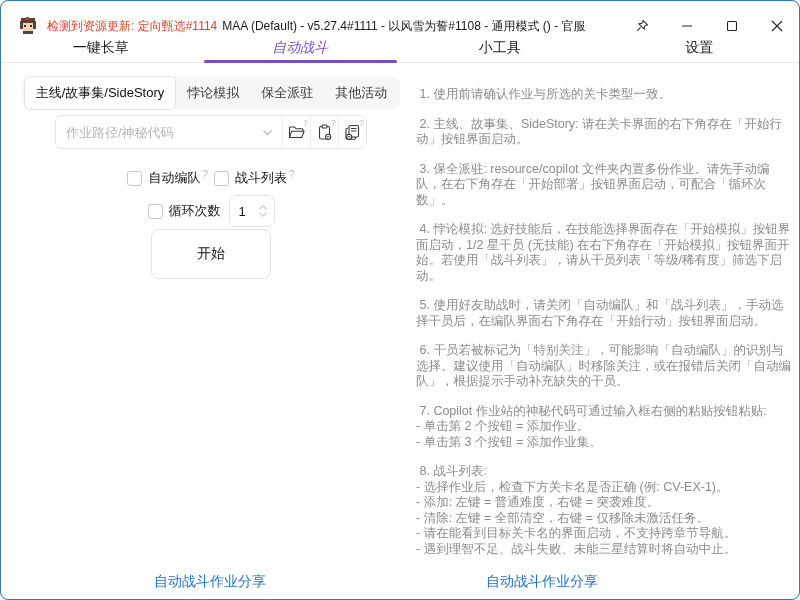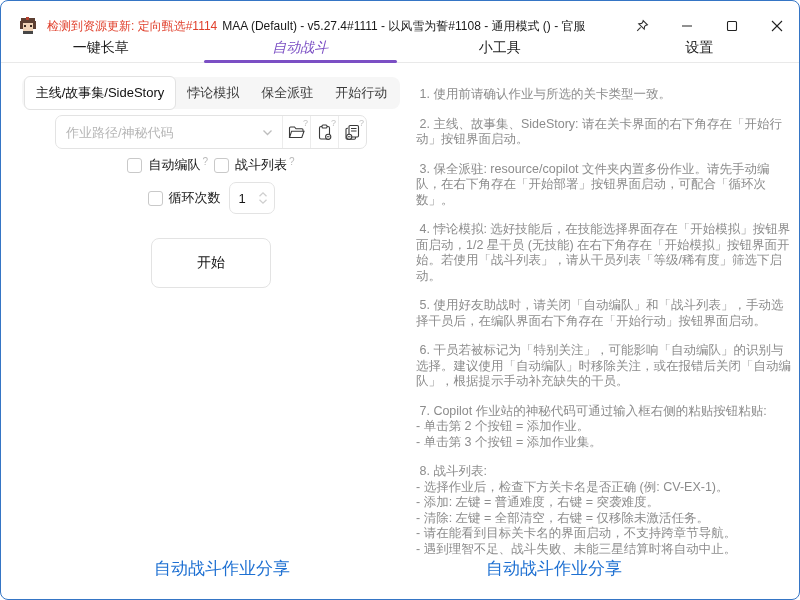--- a/index.html
+++ b/index.html
@@ -35,37 +35,37 @@
   .stage-tab.active{background:#fff;border:1px solid #e2e2e2;color:#101010;}
 
   .job-row{margin:6px auto 0;width:312px;height:34px;display:flex;border:1px solid #e3e3e3;border-radius:7px;background:#fff;}
   .job-input-wrap{flex:1;display:flex;align-items:center;padding:0 8px 0 10px;}
   .job-input{flex:1;border:none;outline:none;font-size:13px;color:#b91c1c;min-width:0;background:transparent;}
   .job-input::placeholder{color:#b6b6b6;}
   .chev{flex:0 0 auto;margin-left:4px;cursor:pointer;}
   .tool-btn{width:28px;border-left:1px solid #ececec;display:flex;align-items:center;justify-content:center;position:relative;cursor:pointer;}
   .tool-hint{position:absolute;top:2px;right:2px;font-size:9px;color:#c2c2c2;}
 
-  .opt-row{margin-top:7px;display:flex;justify-content:center;align-items:center;gap:6px;}
+  .opt-row{margin-top:20px;display:flex;justify-content:center;align-items:center;gap:6px;}
   .opt-group{display:flex;align-items:center;gap:6px;}
   .cb{width:15px;height:15px;border:1px solid #c9c9c9;border-radius:3px;background:#fff;cursor:pointer;flex:0 0 auto;}
   .opt-label{font-size:13px;color:#161616;white-space:nowrap;}
   .hint{font-size:10px;color:#b9b9b9;vertical-align:4px;margin-left:2px;}
   .num-input{width:46px;height:32px;border:1px solid #e3e3e3;border-radius:7px;display:flex;align-items:center;padding:0 5px 0 9px;margin-left:2px;background:#fff;}
   .num-value{flex:1;font-size:13px;color:#161616;}
   .stepper{cursor:pointer;display:flex;}
 
-  .start-btn{display:block;margin:24px auto 0;width:120px;height:50px;background:#fff;border:1px solid #e3e3e3;border-radius:8px;font-size:14px;color:#141414;cursor:pointer;}
+  .start-btn{display:block;margin:2px auto 0;width:120px;height:50px;background:#fff;border:1px solid #e3e3e3;border-radius:8px;font-size:14px;color:#141414;cursor:pointer;}
 
   
   .right-col{position:absolute;left:415px;top:86px;width:377px;}
   .instr{font-size:12.5px;line-height:15.5px;color:var(--body-gray);white-space:pre-wrap;margin-bottom:14px;}
 
   
-  .footer-link{position:absolute;top:556px;font-size:17px;color:var(--link-blue);cursor:pointer;white-space:nowrap;}
+  .footer-link{position:absolute;top:572px;font-size:14px;color:var(--link-blue);cursor:pointer;white-space:nowrap;}
   .footer-link.share{left:153px;}
   .footer-link.map{left:485px;}
 </style>
 </head>
 <body>
 
 <div class="window">
 
   <div class="titlebar">
     <svg class="app-icon" viewBox="0 0 20 20">
@@ -127,21 +127,21 @@
       <div class="stage-tab active">
           <span>主线/故事集/SideStory</span>
         </div>
       <div class="stage-tab">
           <span>悖论模拟</span>
         </div>
       <div class="stage-tab">
           <span>保全派驻</span>
         </div>
       <div class="stage-tab">
-          <span>开始行动</span>
+          <span>其他活动</span>
         </div>
     </div>
 
     <div class="job-row">
       <div class="job-input-wrap">
         <input class="job-input" type="text" placeholder="作业路径/神秘代码" style="">
         <svg class="chev" width="13" height="13" viewBox="0 0 13 13" fill="none" stroke="#bdbdbd" stroke-width="1.3">
             <polyline points="2.5,4.5 6.5,8.5 10.5,4.5"></polyline>
           </svg>
       </div>

